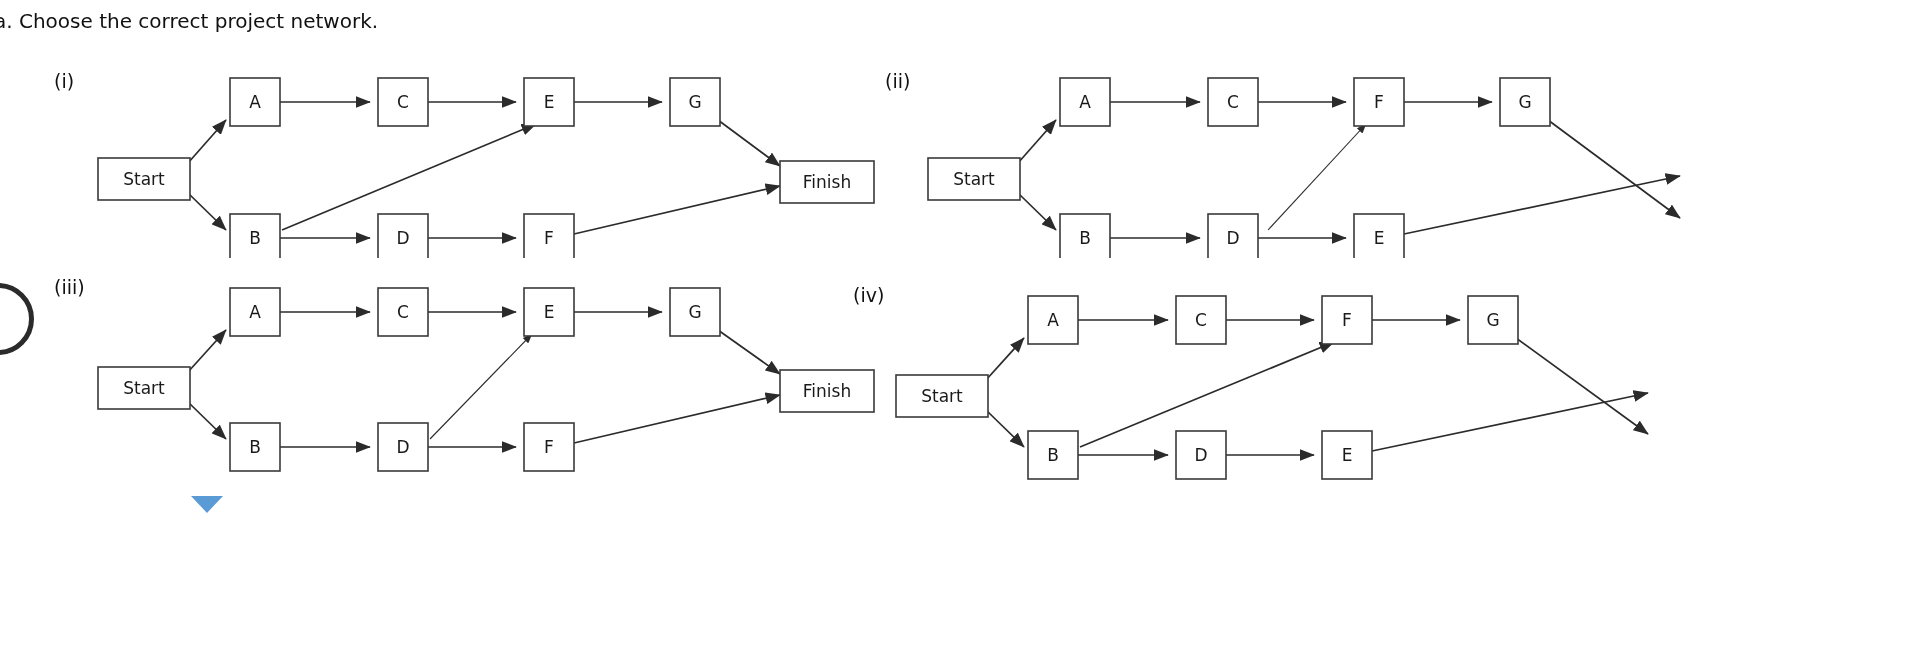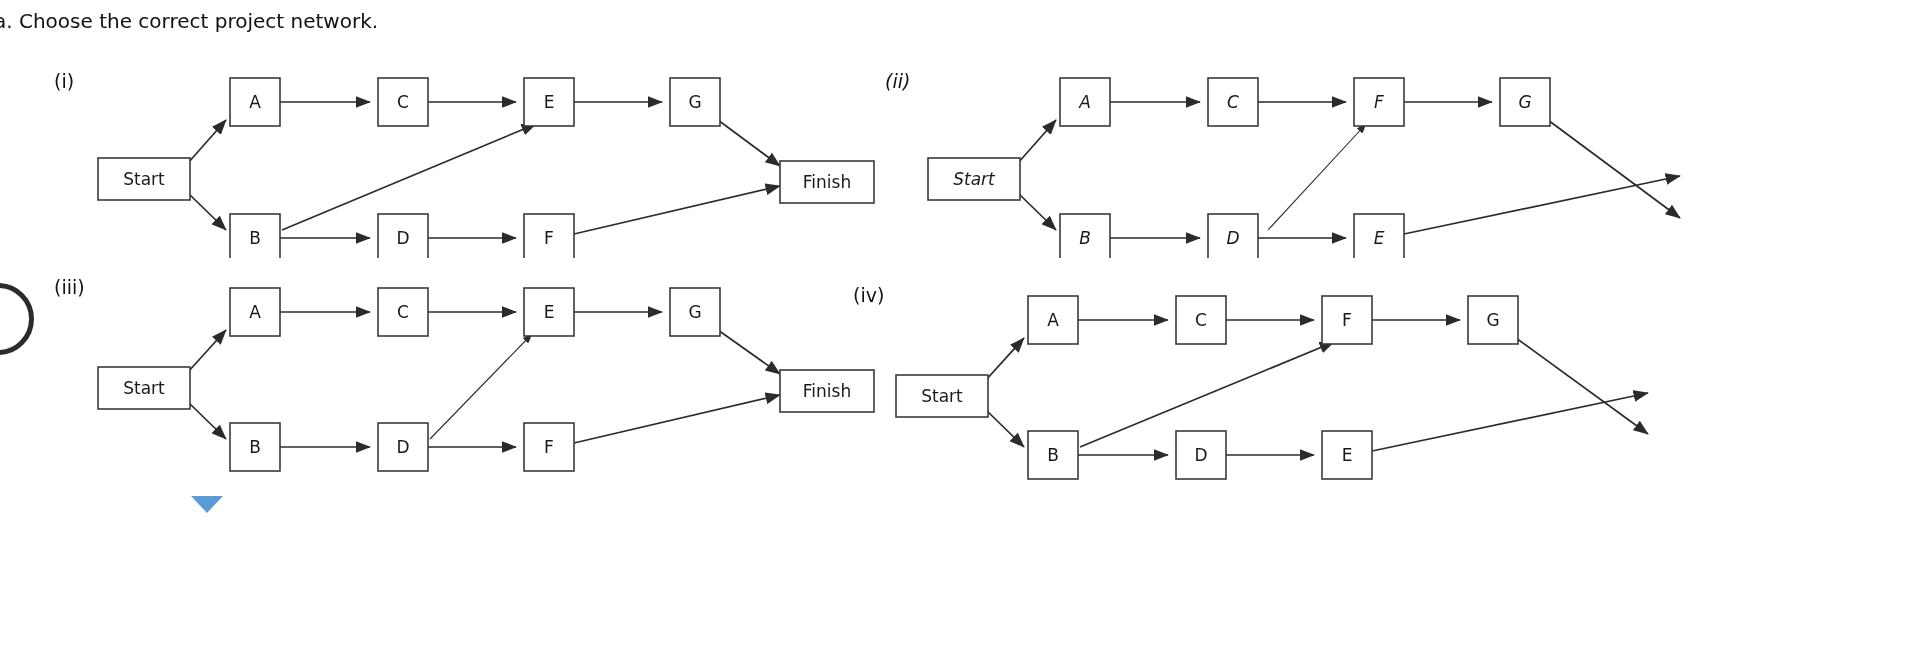--- a/index.html
+++ b/index.html
@@ -48,21 +48,21 @@
     border-left: 16px solid transparent;
     border-right: 16px solid transparent;
     border-top: 17px solid #5b9bd5;
   }
 
   .diagram {
     position: absolute;
     overflow: hidden;
   }
   #diagram-i   { left: 40px;  top: 58px;  width: 860px; height: 200px; }
-  #diagram-ii  { left: 880px; top: 58px;  width: 1038px; height: 200px; font-style: italic; }
+  #diagram-ii  { left: 880px; top: 58px;  width: 1038px; height: 200px; }
   #diagram-iii { left: 40px;  top: 264px; width: 860px; height: 210px; }
   #diagram-iv  { left: 848px; top: 272px; width: 1038px; height: 210px; }
 
   .roman-label {
     position: absolute;
     font-size: 19px;
     line-height: 22px;
     color: #111111;
   }
   #diagram-i   .roman-label,

